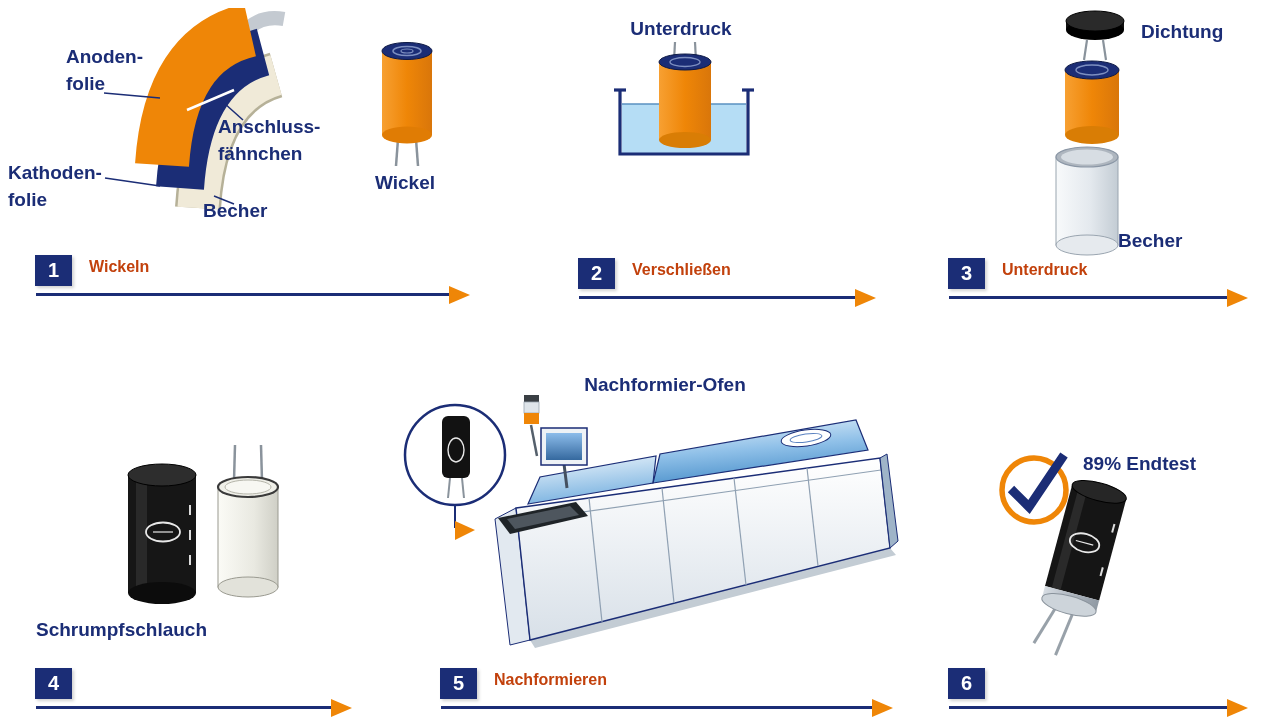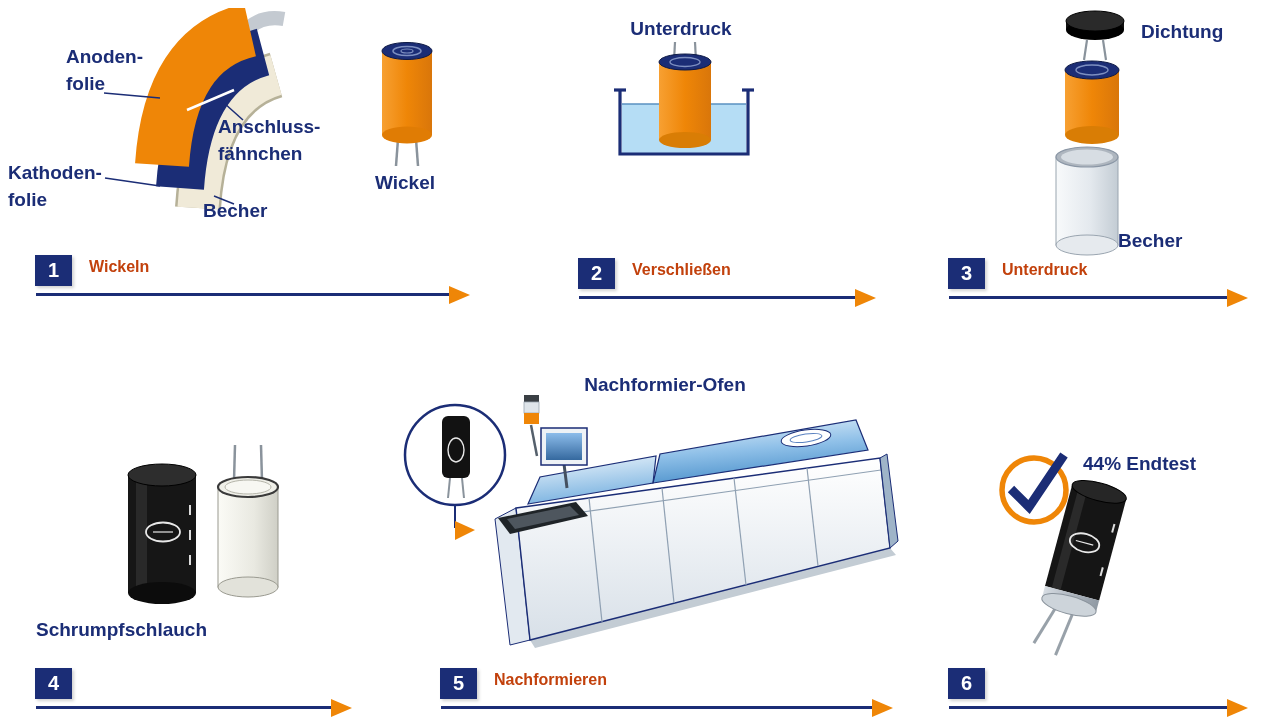--- a/index.html
+++ b/index.html
@@ -235,21 +235,21 @@
       <ellipse cx="100" cy="162" rx="28" ry="9" fill="#cdd4da" stroke="#8a939c" stroke-width="1"></ellipse>
       <ellipse cx="100" cy="45" rx="28" ry="9" fill="#262626" stroke="#000" stroke-width="1"></ellipse>
       <ellipse cx="99" cy="98" rx="15" ry="9" fill="none" stroke="#e8e8e8" stroke-width="1.8"></ellipse>
       <line x1="90" y1="98" x2="108" y2="98" stroke="#e8e8e8" stroke-width="1.2"></line>
       <line x1="123" y1="72" x2="123" y2="81" stroke="#dddddd" stroke-width="2"></line>
       <line x1="123" y1="117" x2="123" y2="126" stroke="#dddddd" stroke-width="2"></line>
     </g>
     <circle cx="49" cy="45" r="32" fill="#ffffff" stroke="#ef8607" stroke-width="5.5"></circle>
     <path d="M26,44 L44,62 L79,10" fill="none" stroke="#1b2d76" stroke-width="9" stroke-linejoin="miter"></path>
   </svg>
-  <div class="lbl" style="left:1083px;top:451px">44% Endtest</div>
+  <div class="lbl" style="left:1083px;top:451px">89% Endtest</div>
 
   <div class="step" style="left:35px;top:255px;width:435px">
     <div class="step-row">
       <div class="step-num">1</div>
       <div class="step-title">Wickeln</div>
     </div>
     <div class="step-arrow">
         <div class="line"></div>
         <div class="head"></div>
       </div>

